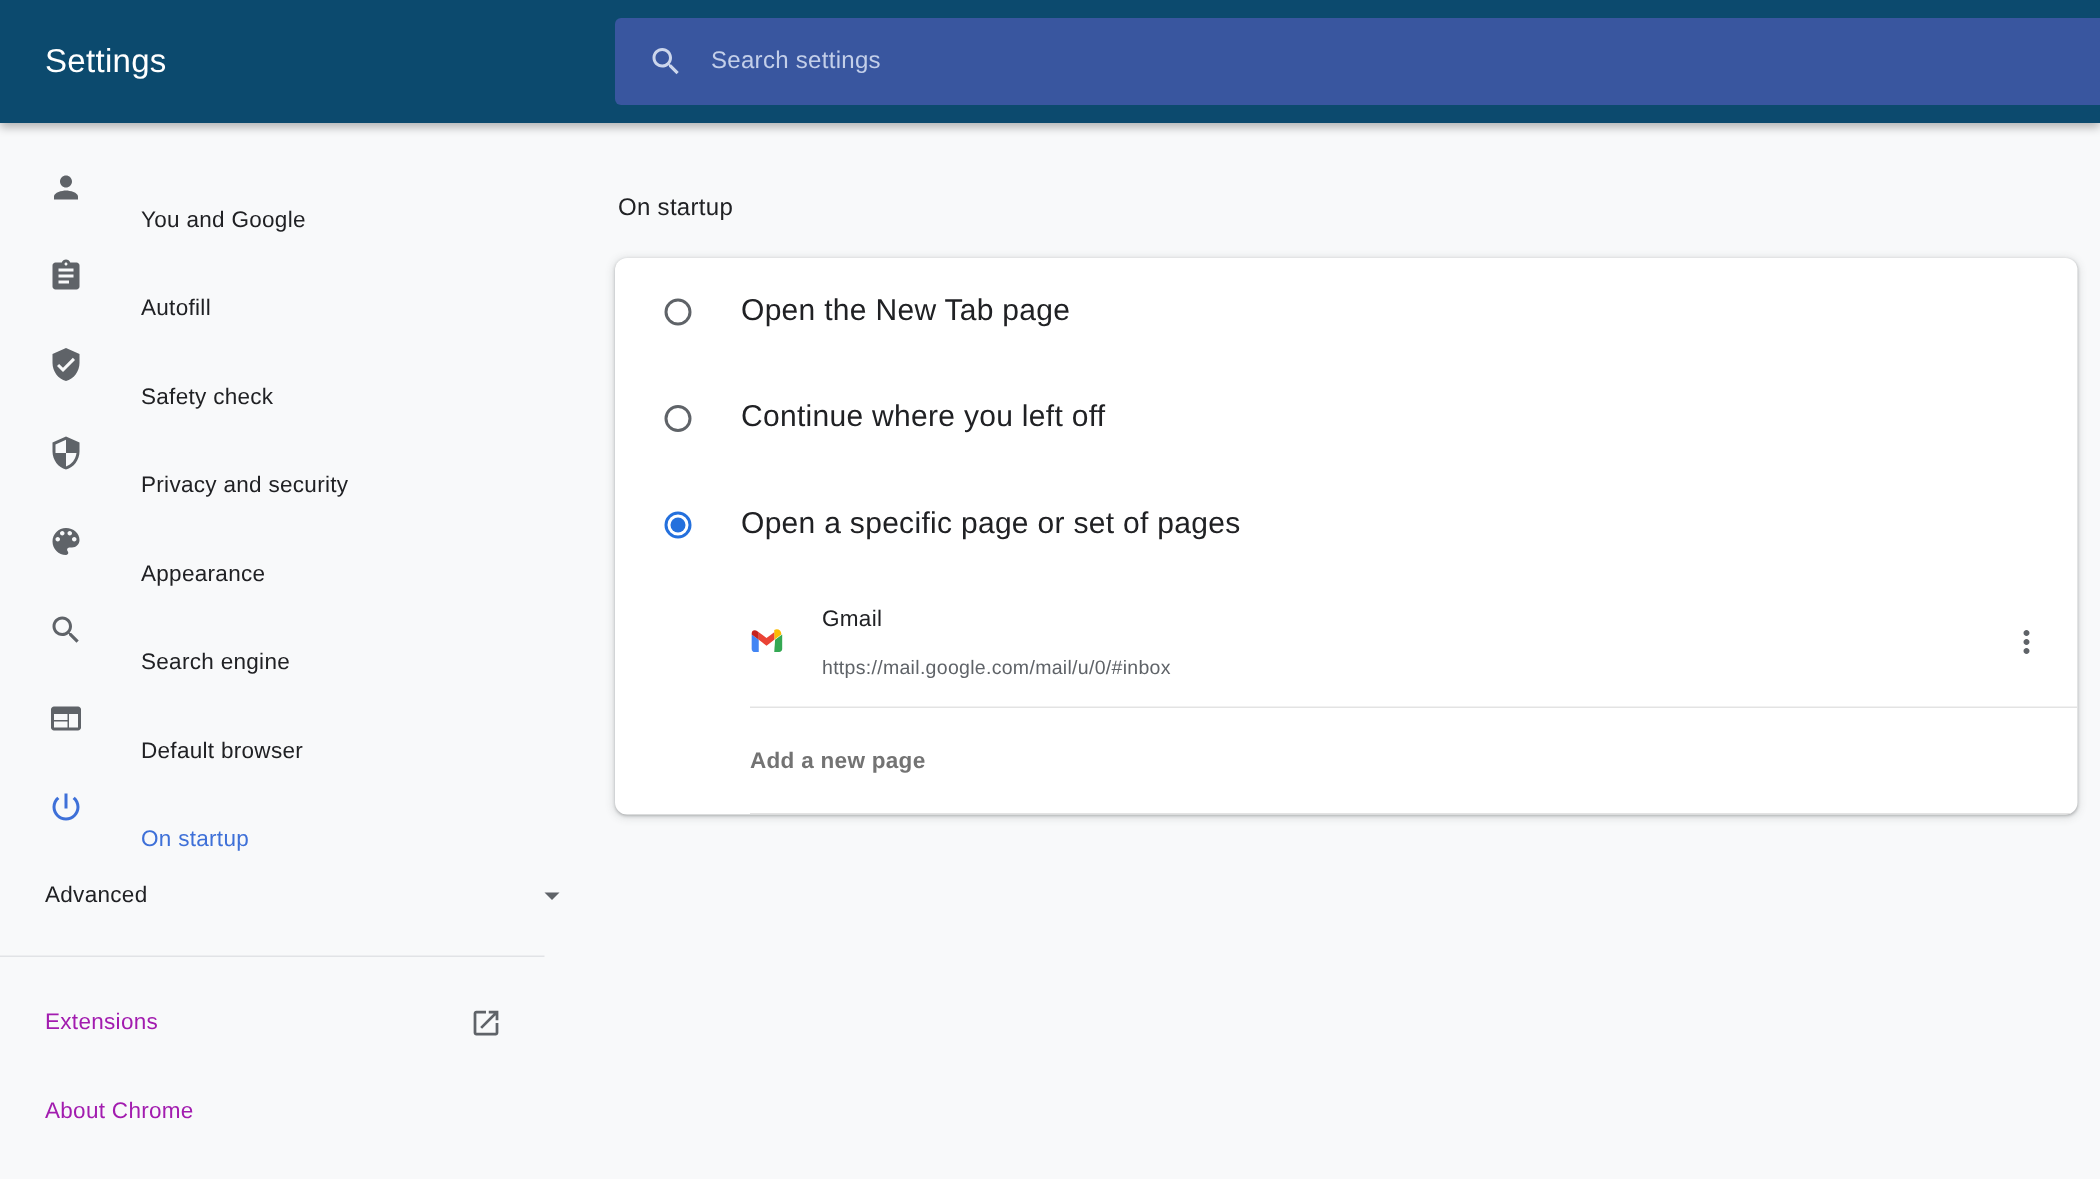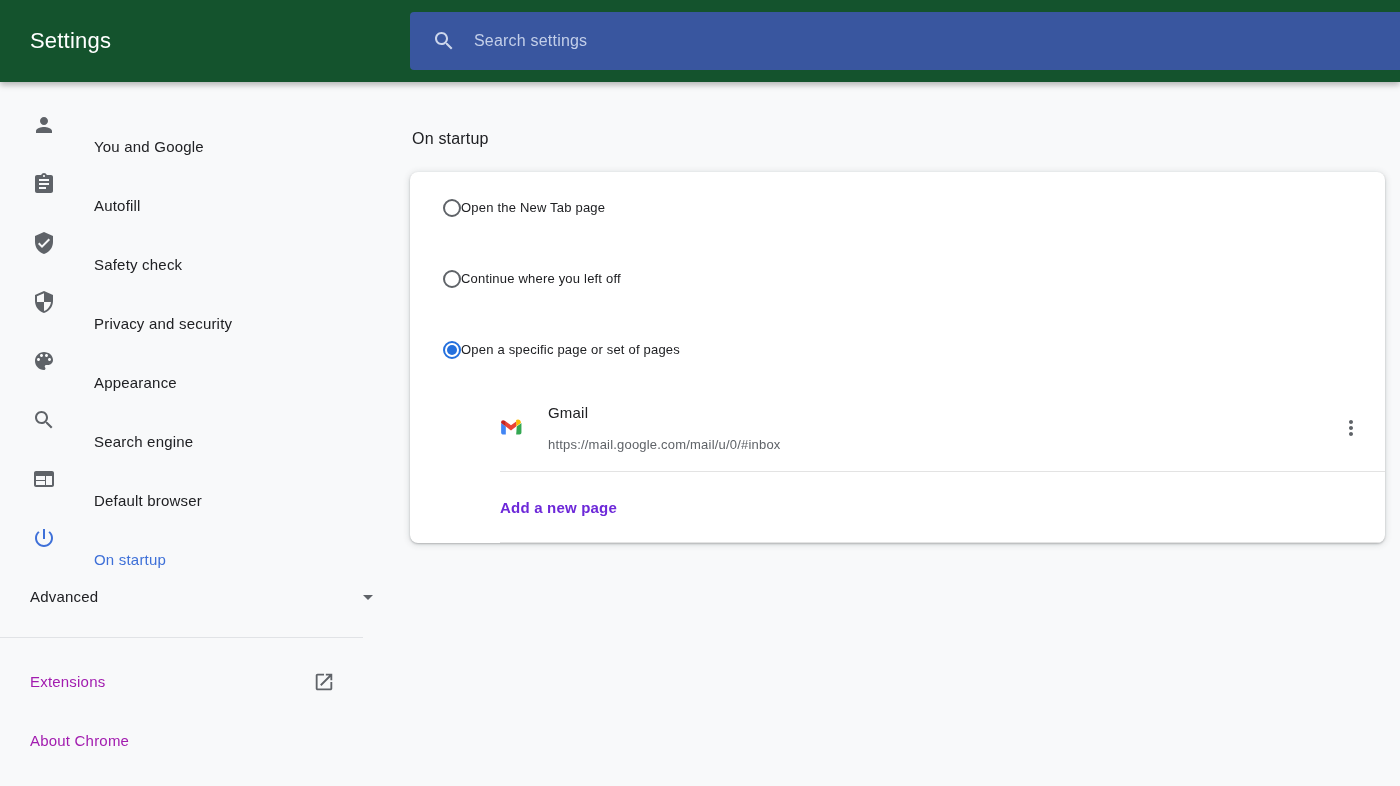--- a/index.html
+++ b/index.html
@@ -8,21 +8,21 @@
     font-family:"Liberation Sans","DejaVu Sans",sans-serif;
     background:#f8f9fa;
     color:#202124;
     -webkit-font-smoothing:antialiased;
   }
   .app { width:1400px; height:786px; display:flex; flex-direction:column; }
 
   
   .header {
     height:82px; flex:0 0 82px; display:flex; align-items:stretch;
-    background:#14532d; position:relative; z-index:5;
+    background:#0c4a6e; position:relative; z-index:5;
     box-shadow:0 3px 6px rgba(0,0,0,.28);
   }
   .header-left { width:410px; flex:0 0 410px; display:flex; align-items:center; }
   .app-title { color:#ffffff; font-size:22px; font-weight:400; margin-left:30px; letter-spacing:.2px; }
   .search-wrap { flex:1; display:flex; align-items:stretch; padding:12px 0; }
   .search-box {
     flex:1; background:#39569f; border-radius:4px 0 0 4px;
     display:flex; align-items:center;
   }
   .search-box svg { width:24px; height:24px; margin-left:22px; fill:#ccd6ec; flex:0 0 24px; }
@@ -74,37 +74,37 @@
   .option-row { height:71px; display:flex; align-items:center; padding-left:33px; cursor:pointer; }
   .radio {
     width:18px; height:18px; border-radius:50%; border:2px solid #5f6368;
     flex:0 0 18px; position:relative; background:#fff;
   }
   .option-row.selected .radio { border-color:#2470dd; }
   .option-row.selected .radio::after {
     content:""; position:absolute; left:2px; top:2px; width:10px; height:10px;
     border-radius:50%; background:#2470dd;
   }
-  .option-label { font-size:13px; color:#202124; letter-spacing:.2px; }
+  .option-label { margin-left:33px; font-size:20px; color:#202124; letter-spacing:.2px; }
 
   .site-row { height:86px; display:flex; align-items:center; padding-left:90px; padding-right:12px; }
   .favicon { width:22px; height:22px; flex:0 0 22px; }
   .site-text { margin-left:26px; display:flex; flex-direction:column; }
   .site-title { font-size:15px; color:#202124; letter-spacing:.2px; }
   .site-url { font-size:13px; color:#5f6368; margin-top:16px; letter-spacing:.2px; }
   .more-btn {
     margin-left:auto; margin-right:4px; width:36px; height:36px; border:none; background:transparent;
     display:flex; align-items:center; justify-content:center; cursor:pointer; border-radius:50%;
   }
   .more-btn svg { width:24px; height:24px; fill:#5f6368; }
 
   .card-divider { height:1px; background:#e3e3e3; margin-left:90px; }
   .link-row { height:70px; display:flex; align-items:center; padding-left:90px; }
   .text-link {
-    font-size:15px; font-weight:600; color:#6d28d9; cursor:pointer;
+    font-size:15px; font-weight:600; color:#737373; cursor:pointer;
     letter-spacing:.2px; text-decoration:none; background:none; border:none; font-family:inherit;
   }
 </style>
 </head>
 <body>
 
 <div class="app">
 
   <div class="header">
     <div class="header-left">

